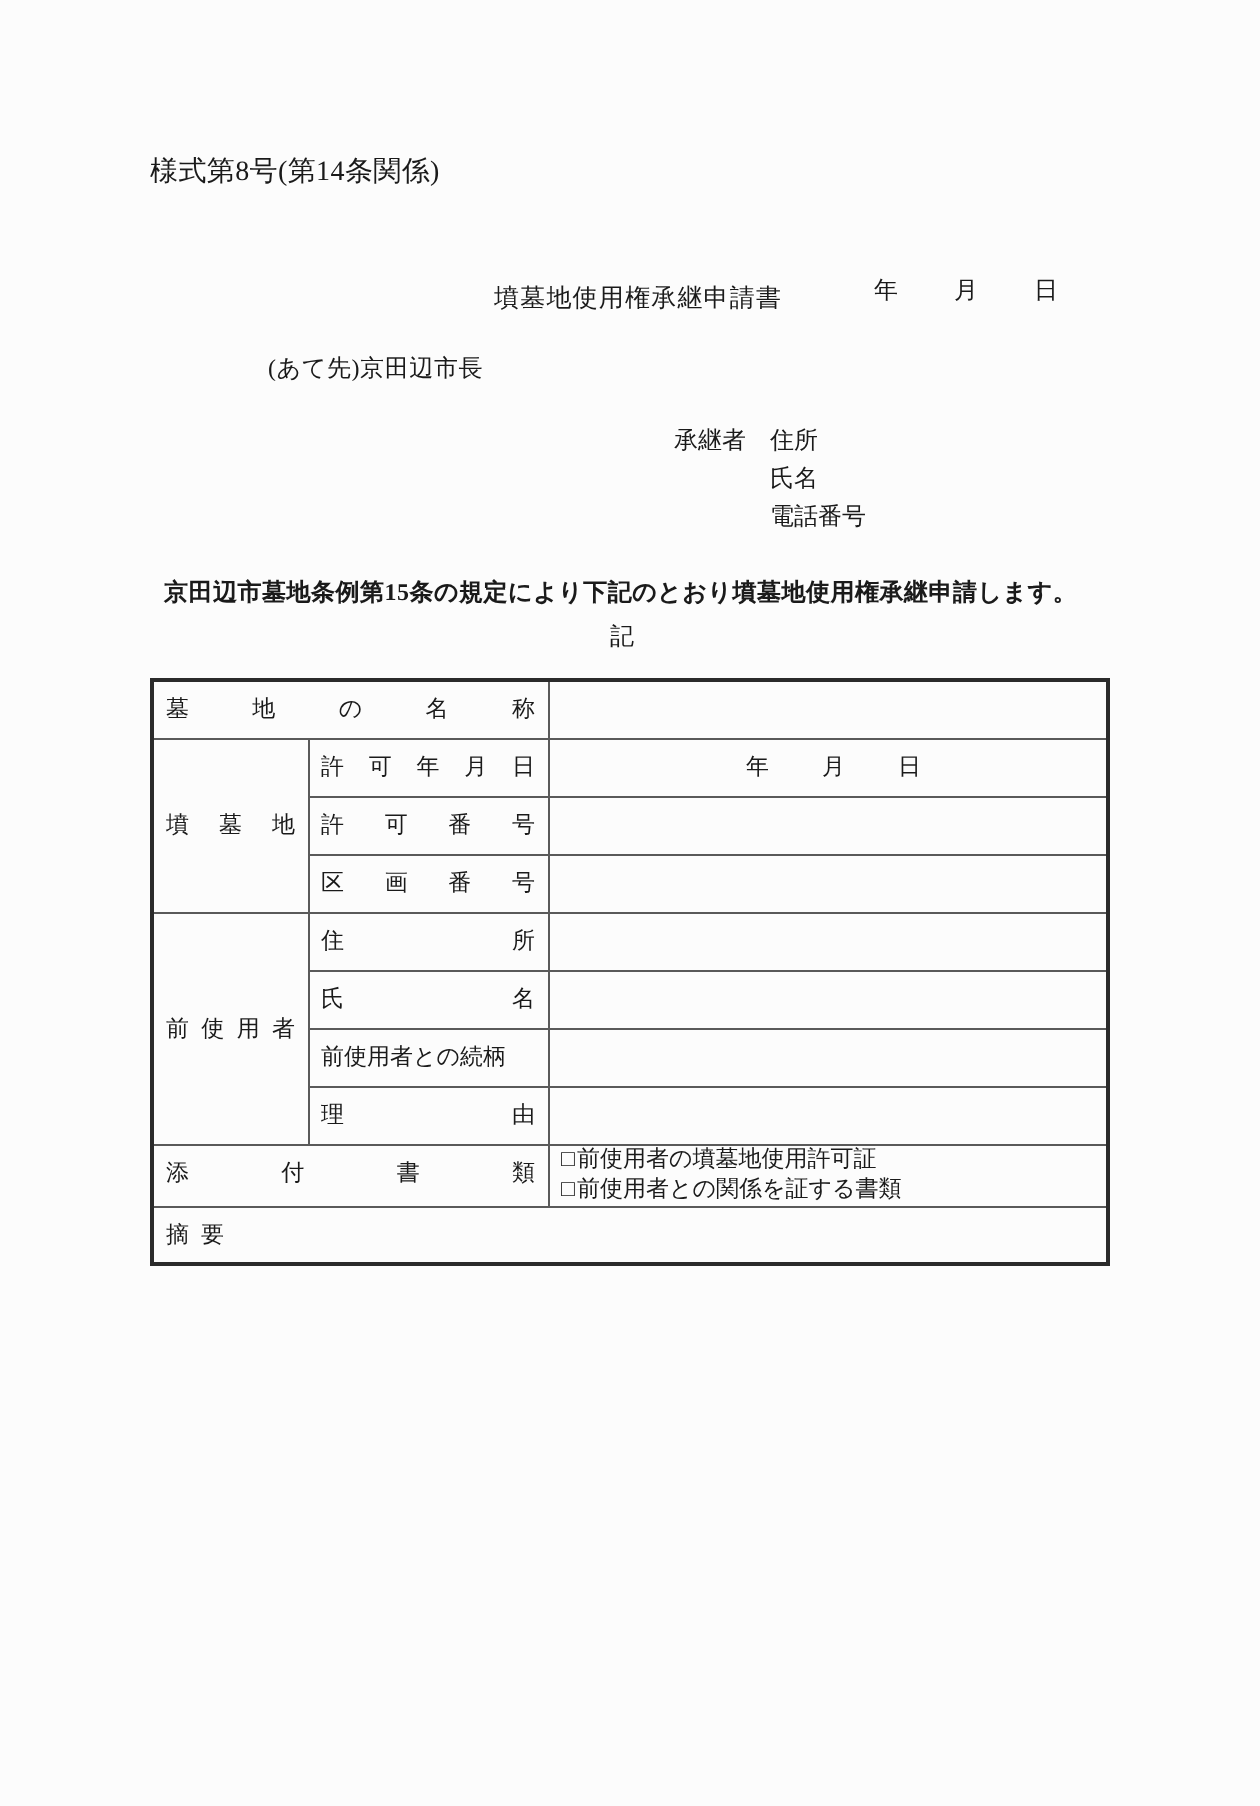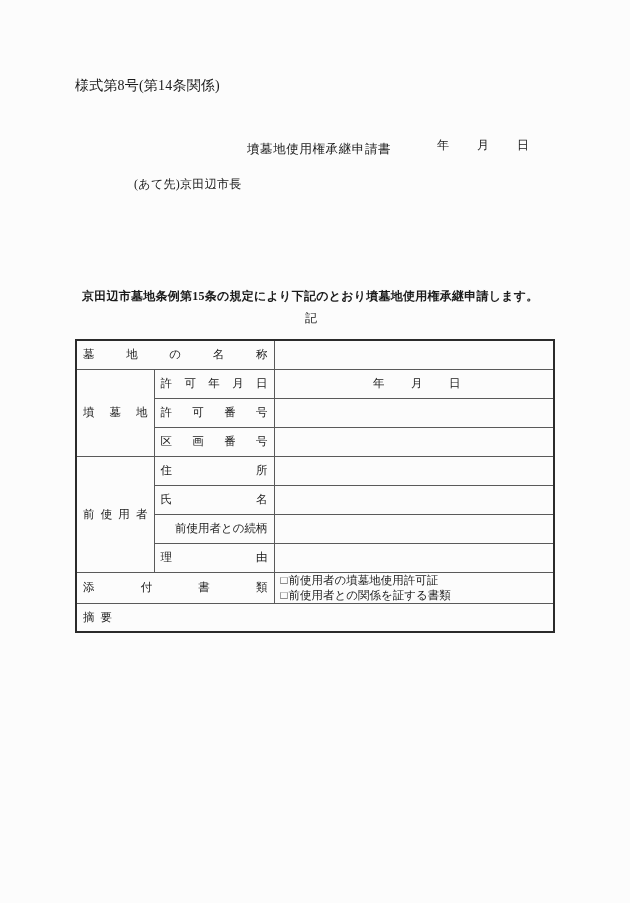--- a/index.html
+++ b/index.html
@@ -115,21 +115,21 @@
   
   .jlabel {
     display: flex;
     justify-content: space-between;
     width: 100%;
     letter-spacing: 0;
   }
   .jlabel > span { display: inline-block; }
 
   .center-label {
-    text-align: right;
+    text-align: left;
   }
 
   .cell-data {
     text-align: left;
   }
 
   .date-in-cell {
     display: block;
     text-align: center;
     padding-left: 6px;
@@ -168,20 +168,31 @@
   <div class="abs form-no">様式第8号(第14条関係)</div>
 
   <div class="abs doc-title">墳墓地使用権承継申請書</div>
 
   <div class="abs date-line-top">
     <span class="dchar">年</span><span class="dchar">月</span><span class="dchar">日</span>
   </div>
 
   <div class="abs addressee">(あて先)京田辺市長</div>
 
+  <div class="successor">
+    <span class="row">
+      <span class="lbl-head">承継者</span><span>住所</span>
+    </span>
+    <span class="row">
+      <span class="spacer"></span><span>氏名</span>
+    </span>
+    <span class="row">
+      <span class="spacer"></span><span>電話番号</span>
+    </span>
+  </div>
 
   <div class="abs body-text">京田辺市墓地条例第15条の規定により下記のとおり墳墓地使用権承継申請します。</div>
 
   <div class="abs ki-mark">記</div>
 
   <table class="form-table">
     <colgroup>
       <col class="col-a">
       <col class="col-b">
       <col class="col-c">

